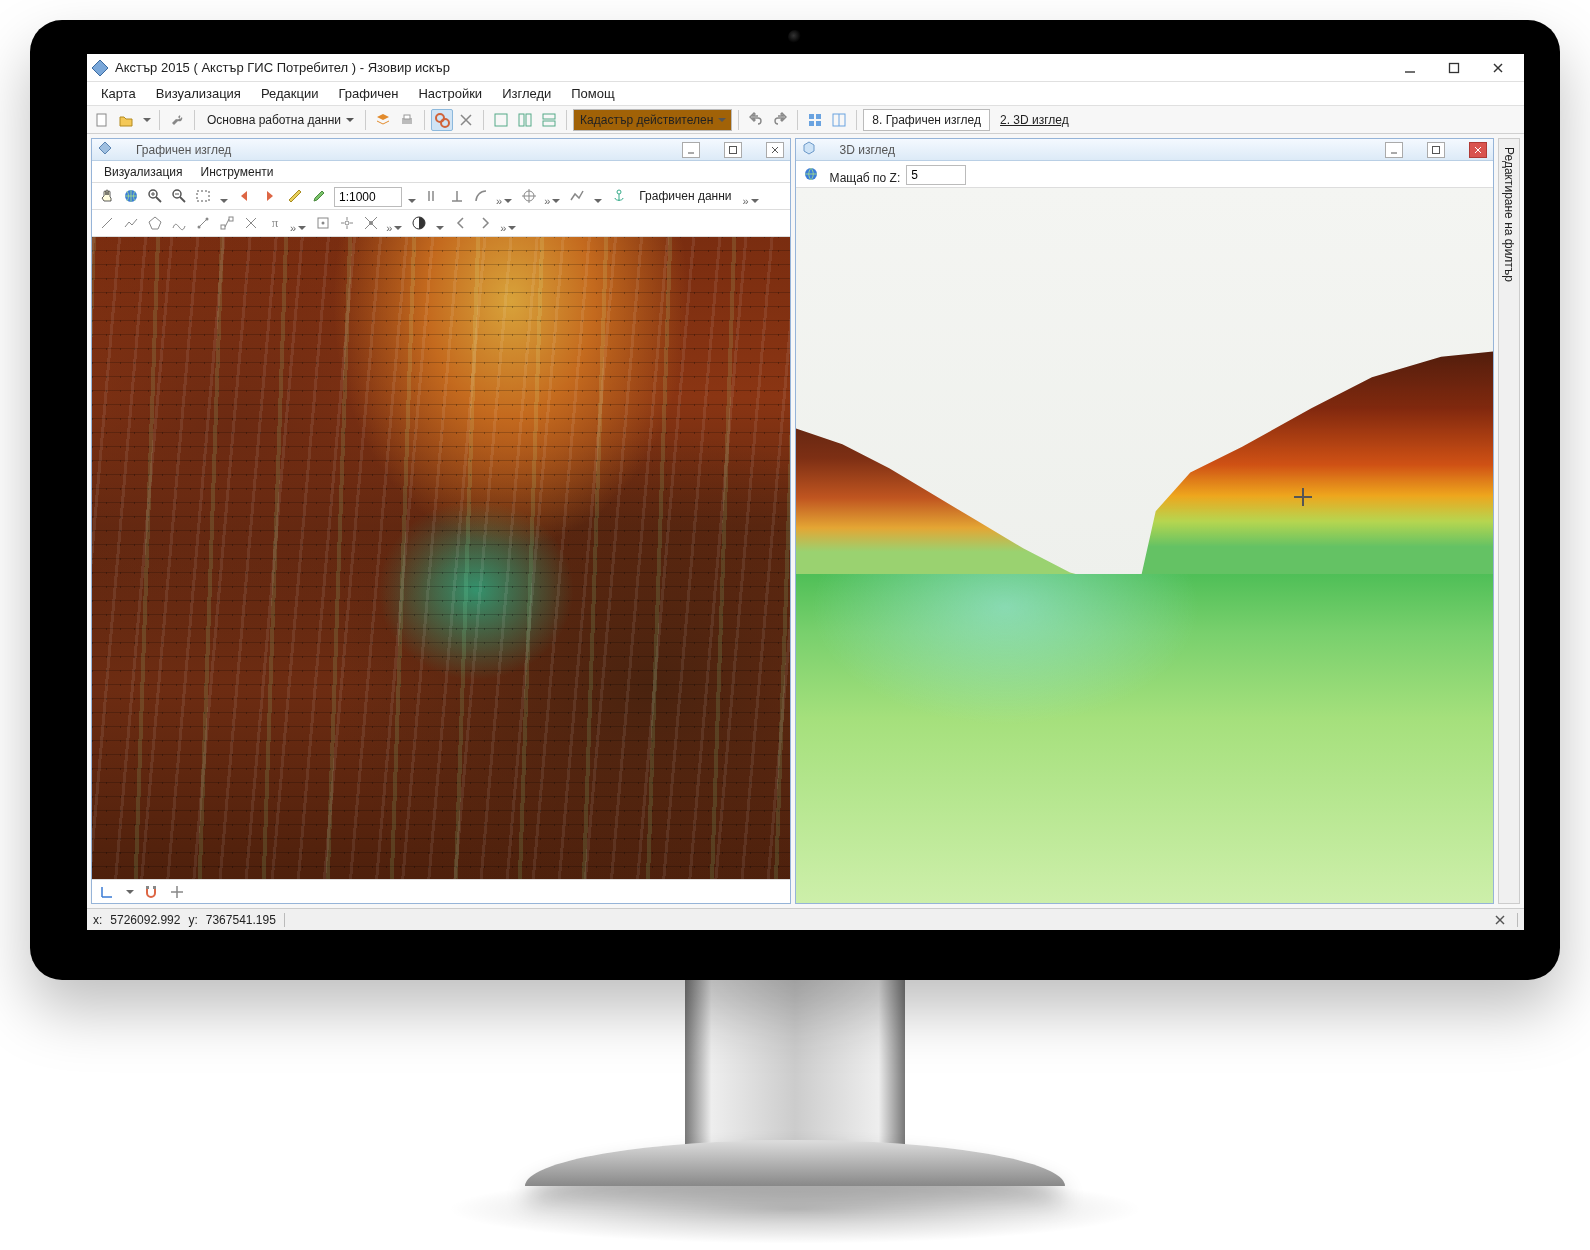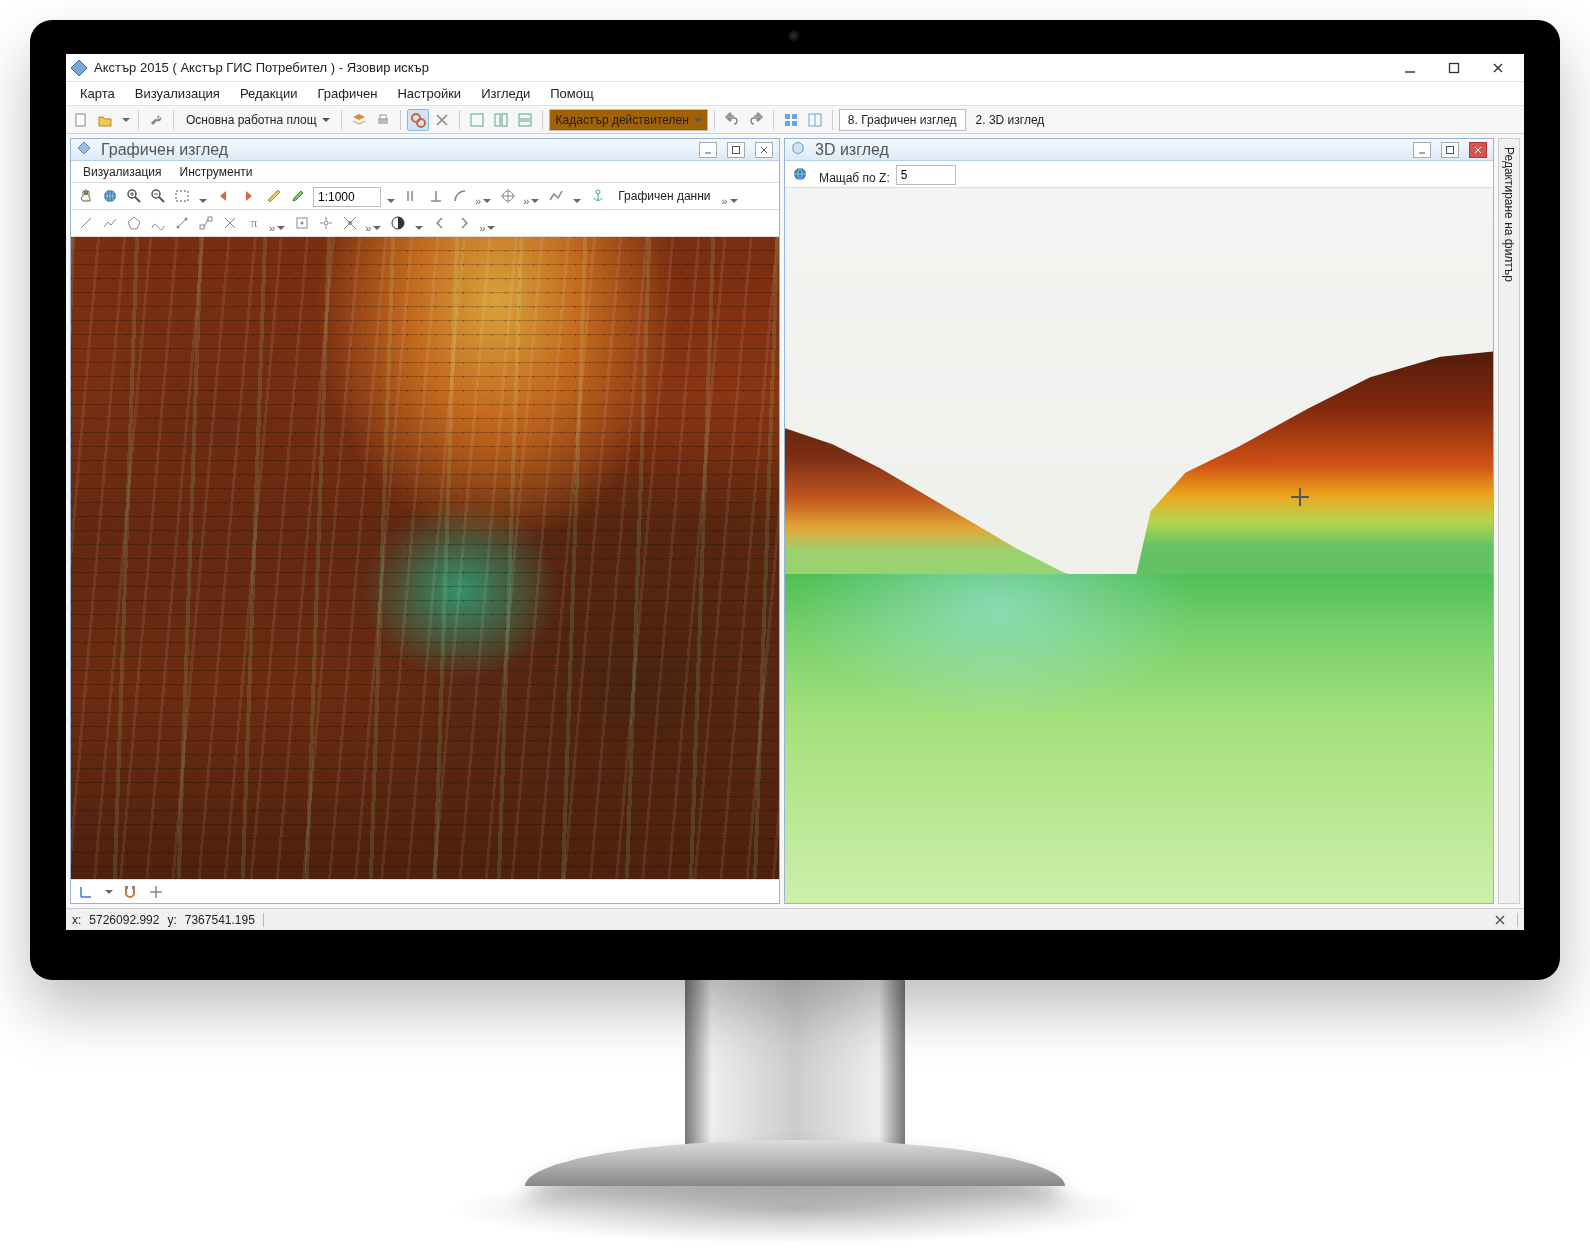--- a/index.html
+++ b/index.html
@@ -1,21 +1,21 @@
 <!DOCTYPE html>
 <html><head>
 <meta charset="utf-8">
 <style>
   * { box-sizing: border-box; margin: 0; padding: 0; font-family: "Segoe UI", Tahoma, sans-serif; }
   body { background: #fff; width: 1590px; height: 1250px; overflow: hidden; }
 
   
   .monitor {
     position: absolute; top: 20px; left: 30px; width: 1530px; height: 960px;
-    background: #000; border-radius: 22px; padding: 34px 36px 50px 36px;
+    background: #000; border-radius: 32px; padding: 34px 36px 50px 57px;
     box-shadow: 0 30px 60px rgba(0,0,0,.25);
   }
   .camera { position:absolute; top:10px; left:50%; width:14px; height:14px; margin-left:-7px;
     background:radial-gradient(circle at 40% 40%, #333 0%, #000 60%); border-radius:50%; }
   .stand-neck { position:absolute; top:980px; left:50%; width:220px; height:180px; margin-left:-110px;
     background:linear-gradient(90deg,#777 0%,#eee 12%,#ccc 50%,#eee 88%,#777 100%); }
   .stand-base { position:absolute; top:1140px; left:50%; width:540px; height:46px; margin-left:-270px;
     background:linear-gradient(180deg,#ddd 0%,#bbb 40%,#888 100%);
     border-radius:50% / 100% 100% 0 0; box-shadow:0 14px 22px rgba(0,0,0,.3); }
   .stand-shadow { position:absolute; top:1174px; left:50%; width:700px; height:70px; margin-left:-350px;
@@ -42,34 +42,34 @@
   .tb-btn { min-width:22px; height:22px; display:flex; align-items:center; justify-content:center;
     border:1px solid transparent; border-radius:2px; padding:0 2px; }
   .tb-btn.active { background:#d0e4f5; border-color:#8cb8dc; }
   .tb-drop { height:22px; border:1px solid #bbb; background:#a16207; display:flex; align-items:center;
     padding:0 18px 0 6px; position:relative; font-size:12px; }
   .tb-drop::after { content:""; position:absolute; right:5px; top:50%; margin-top:-2px;
     border:4px solid transparent; border-top-color:#555; }
   .tb-drop.bare { border:none; background:transparent; }
   .view-tab { height:22px; padding:0 8px; display:flex; align-items:center; border:1px solid #bbb;
     background:#fff; font-size:12px; }
-  .view-tab.plain { border:none; background:transparent; }
+  .view-tab.plain { border:none; background:transparent;text-decoration:underline; }
 
   
   .workspace { position:absolute; top:80px; left:0; right:0; bottom:22px; display:flex; gap:4px;
     padding:4px; background:#f7f7f7; }
   .panel { border:1px solid #96b4d8; background:#fff; display:flex; flex-direction:column; }
   .panel.left { flex:1 1 50%; }
   .panel.right { flex:1 1 50%; }
   .sidebar-tab { width:22px; border:1px solid #ccc; background:#f0f0f0;
     writing-mode:vertical-rl; text-orientation:mixed; font-size:12px; padding:8px 2px;
     display:flex; align-items:center; justify-content:flex-start; }
 
   .panel-title { height:22px; background:linear-gradient(#f4f9ff,#dceaf7); border-bottom:1px solid #b9cfe5;
-    display:flex; align-items:center; padding:0 6px; font-size:16px; color:#555; gap:10px; }
+    display:flex; align-items:center; padding:0 6px; font-size:12px; color:#555; gap:24px; }
   .panel-title .fill { flex:1; }
   .pcap { width:18px; height:16px; border:1px solid #aaa; background:#fff; display:flex;
     align-items:center; justify-content:center; }
   .pcap.close { background:#d9534f; border-color:#b03a36; }
   .pcap svg{width:10px;height:10px;}
 
   .panel-menu { height:22px; display:flex; align-items:center; padding:0 4px; gap:2px;
     border-bottom:1px solid #ddd; }
   .panel-menu .item { padding:0 8px; font-size:12px; }
 
@@ -197,21 +197,21 @@
         </div>
       <span class="chev"></span>
       <div class="sep"></div>
       <div class="tb-btn">
           <svg width="16" height="16">
             <path d="M11 3a3 3 0 01-4 4L3 11l2 2 4-4a3 3 0 004-4l-2 2-2-2z" fill="#888"></path>
           </svg>
         </div>
       <div class="sep"></div>
       <div class="tb-drop bare">
-          <span>Основна работна площ</span>
+          <span>Основна работна данни</span>
         </div>
       <div class="sep"></div>
       <div class="tb-btn">
           <svg width="16" height="16">
             <path d="M8 2l6 3-6 3-6-3z" fill="#e28b2d"></path>
             <path d="M2 9l6 3 6-3" fill="none" stroke="#e28b2d"></path>
           </svg>
         </div>
       <div class="tb-btn">
           <svg width="16" height="16">

